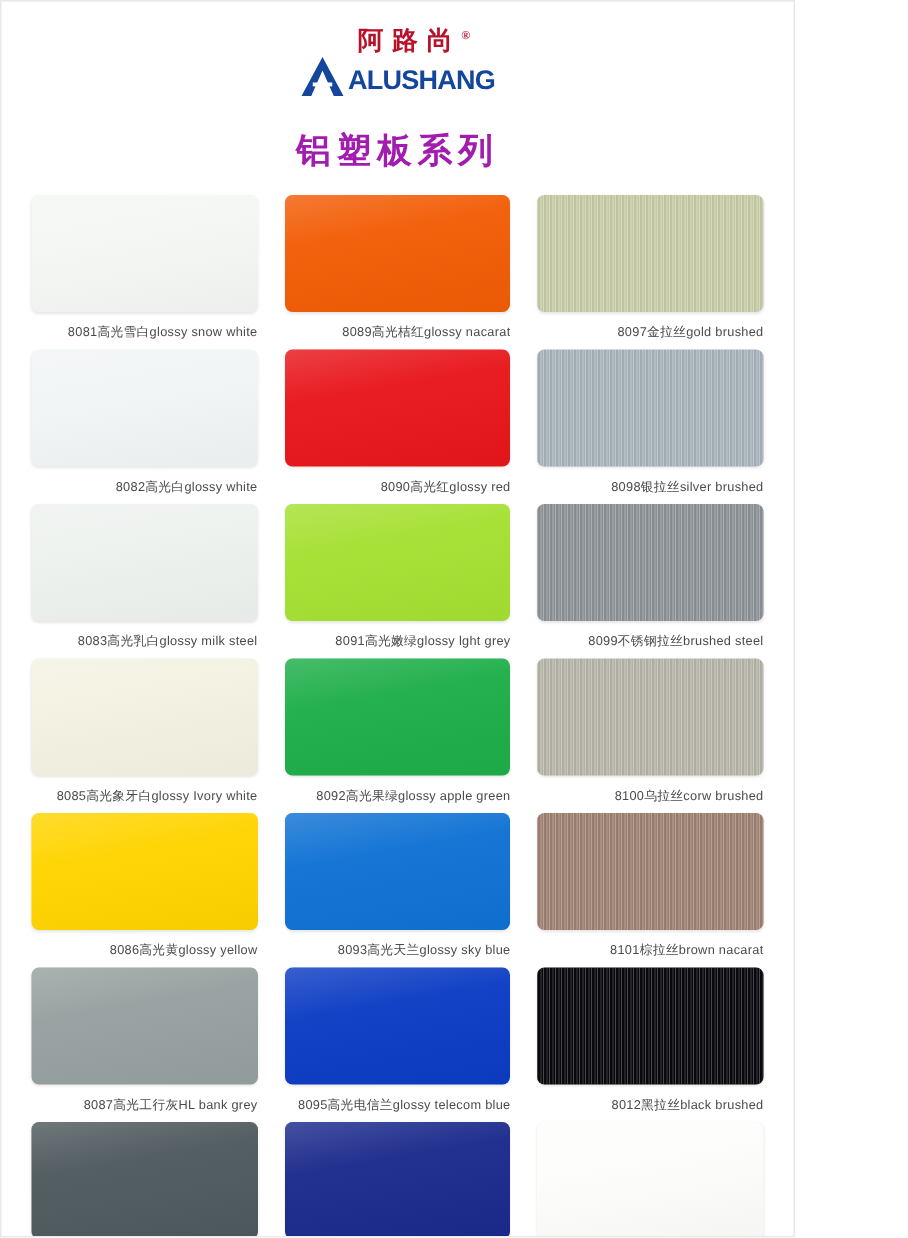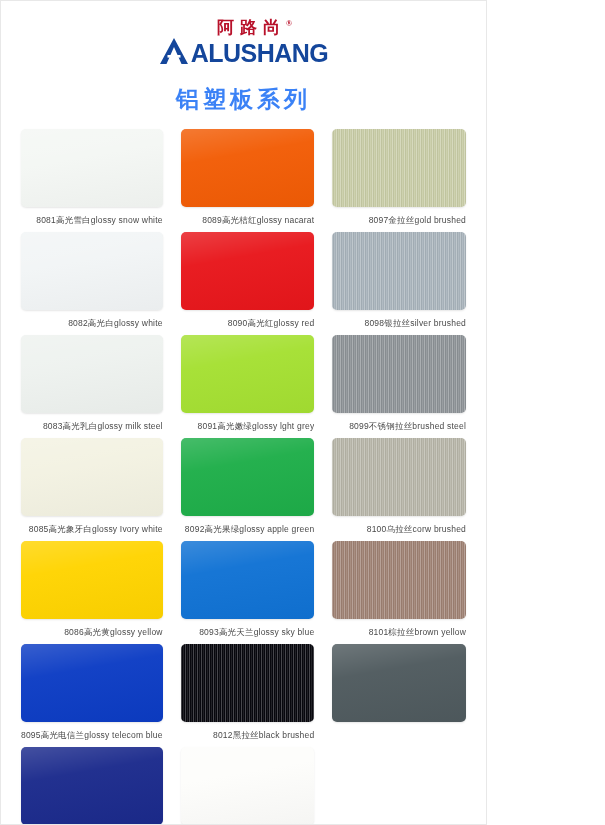--- a/index.html
+++ b/index.html
@@ -5,21 +5,21 @@
   html, body {
     margin: 0;
     padding: 0;
     background: #ffffff;
   }
   body {
     font-family: "Liberation Sans", sans-serif;
   }
   .page {
     position: relative;
-    width: 487px;
+    width: 530px;
     height: 825px;
     background: #ffffff;
     overflow: hidden;
     box-sizing: border-box;
     border: 1px solid #e8e8e8;
   }
   
   .header {
     padding-top: 14px;
     text-align: center;
@@ -52,32 +52,32 @@
   }
   .logo-mark {
     width: 30px;
     height: 30px;
     position: relative;
     margin-right: 2px;
   }
   .logo-mark svg { display: block; }
   .logo-word {
     font-family: "Liberation Sans", sans-serif;
-    font-size: 25px;
+    font-size: 18px;
     font-weight: bold;
     color: #14469b;
     letter-spacing: -0.5px;
     line-height: 26px;
   }
   .title-cn {
     margin-top: 14px;
     font-family: "Liberation Serif", serif;
     font-size: 23px;
     font-weight: bold;
-    color: #3b82f6;
+    color: #a21caf;
     letter-spacing: 4px;
   }
   
   .grid {
     margin: 14px 20px 0 20px;
     display: grid;
     grid-template-columns: repeat(3, 1fr);
     column-gap: 18px;
     row-gap: 0px;
   }
@@ -215,23 +215,27 @@
     <div class="cell">
       <div class="swatch glossy" style="background: rgb(255, 212, 0);"></div>
       <div class="caption">8086高光黄glossy yellow</div>
     </div>
     <div class="cell">
       <div class="swatch glossy" style="background: rgb(16, 114, 212);"></div>
       <div class="caption">8093高光天兰glossy sky blue</div>
     </div>
     <div class="cell">
       <div class="swatch brushed" style="background: rgb(158, 129, 115);"></div>
-      <div class="caption">8101棕拉丝brown yellow</div>
-    </div>
-
+      <div class="caption">8101棕拉丝brown nacarat</div>
+    </div>
+
+    <div class="cell">
+      <div class="swatch glossy" style="background: rgb(151, 160, 160);"></div>
+      <div class="caption">8087高光工行灰HL bank grey</div>
+    </div>
     <div class="cell">
       <div class="swatch glossy" style="background: rgb(12, 60, 196);"></div>
       <div class="caption">8095高光电信兰glossy telecom blue</div>
     </div>
     <div class="cell">
       <div class="swatch brushed" style="background: rgb(8, 8, 14);"></div>
       <div class="caption">8012黑拉丝black brushed</div>
     </div>
 
     <div class="cell">

